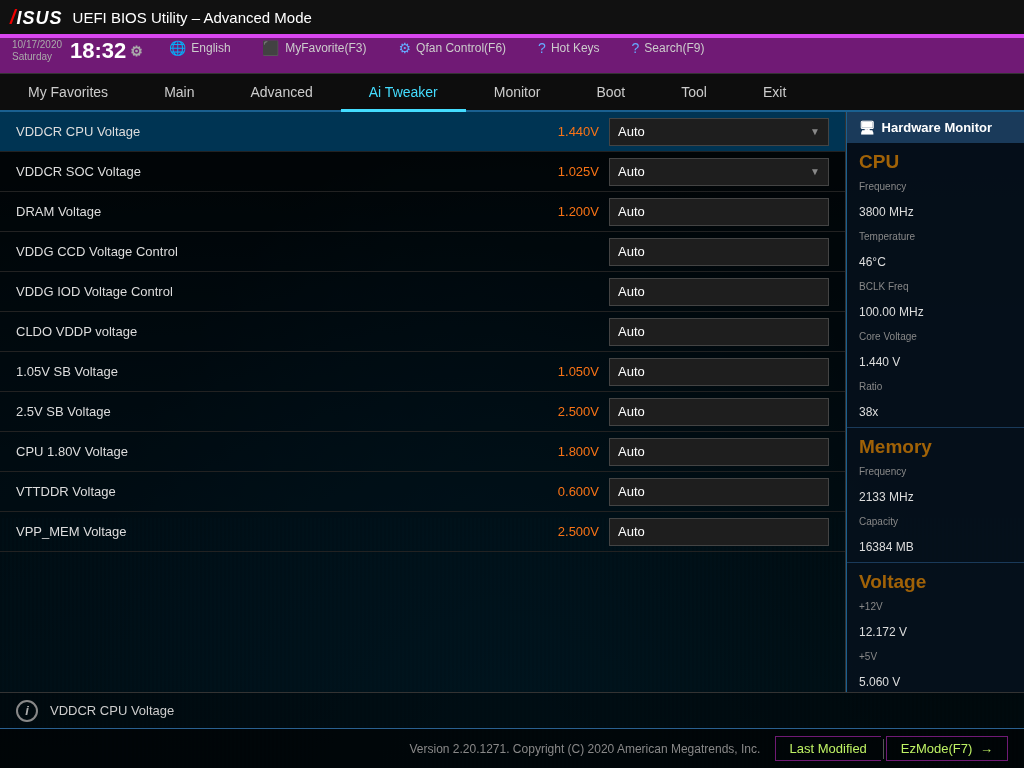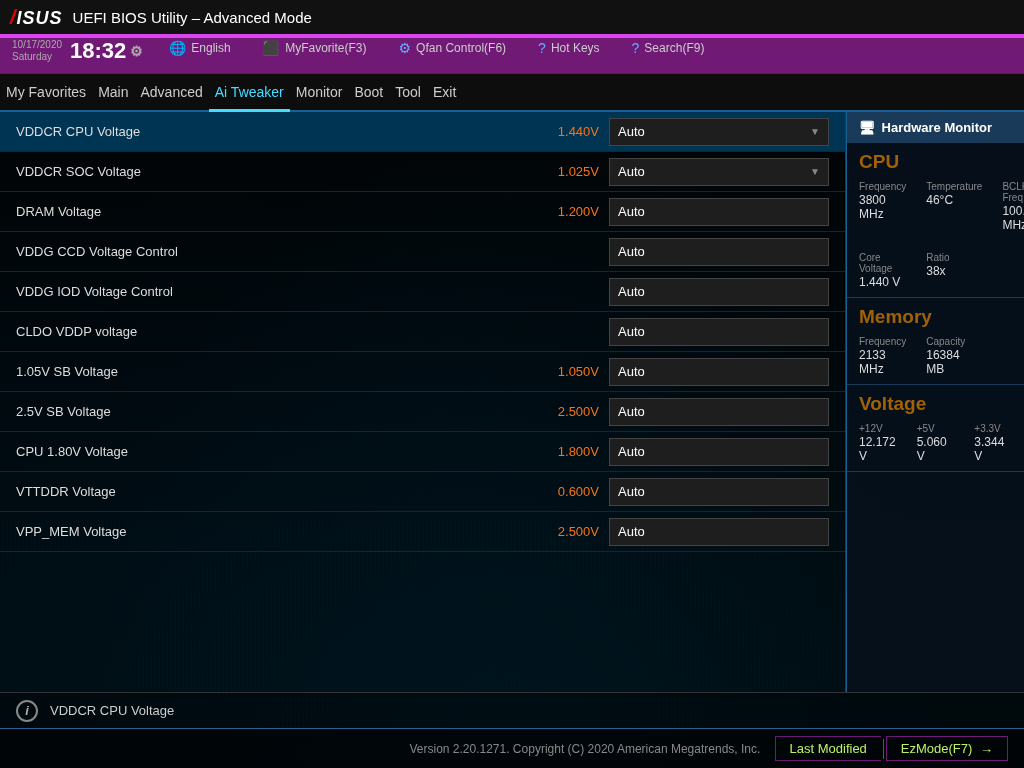--- a/index.html
+++ b/index.html
@@ -116,21 +116,21 @@
     .nav-bar {
       position: relative;
       z-index: 10;
       background: #0d0d0d;
       display: flex;
       align-items: stretch;
       height: 38px;
       border-bottom: 2px solid #1a6090;
     }
     .nav-item {
-      padding: 0 6px;
+      padding: 0 28px;
       display: flex;
       align-items: center;
       font-size: 14px;
       color: #ccc;
       cursor: pointer;
       white-space: nowrap;
     }
     .nav-item.active {
       color: #4df;
       border-bottom: 3px solid #4df;
@@ -228,31 +228,31 @@
       border-bottom: 1px solid #1a3a5a;
     }
     .hw-section-title {
       font-size: 19px;
       font-weight: bold;
       color: #a16207;
       margin-bottom: 8px;
     }
     .hw-grid {
       display: grid;
-      grid-template-columns: 1fr 1fr 1fr;
-      gap: 20px;
+      grid-template-columns: 1fr;
+      gap: 12px;
     }
     .hw-item-label {
       font-size: 10px;
       color: #888;
     }
     .hw-item-value {
       font-size: 12px;
       color: #ddd;
-      margin-top: 1px;
+      margin-top: 13px;
     }
 
     
     .bottom-info {
       position: relative;
       z-index: 10;
       background: rgba(0,0,0,0.8);
       display: flex;
       align-items: center;
       padding: 4px 16px;

